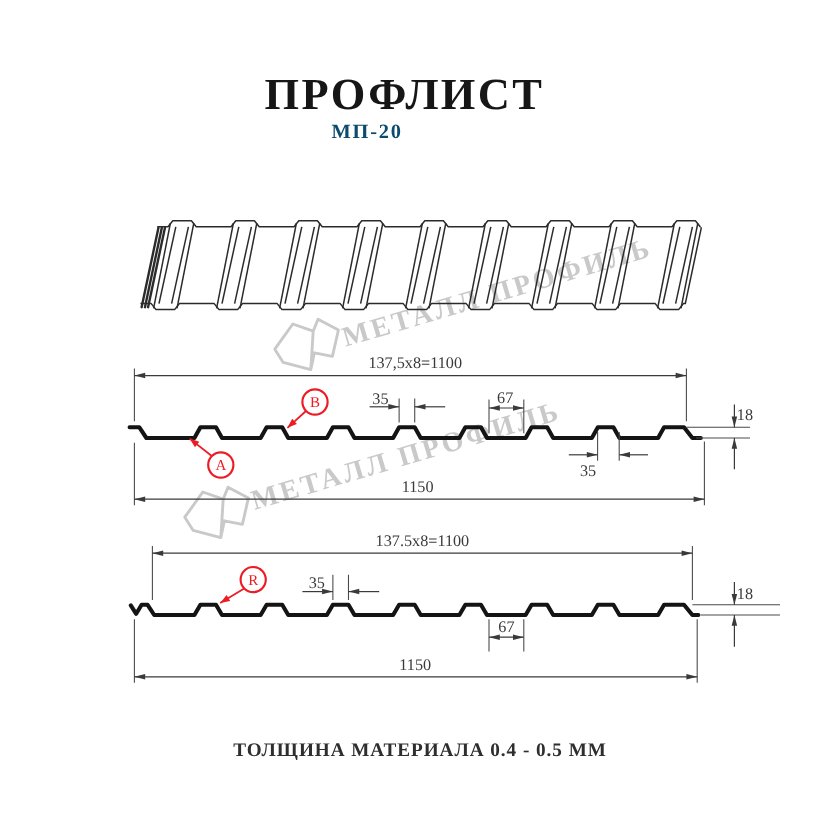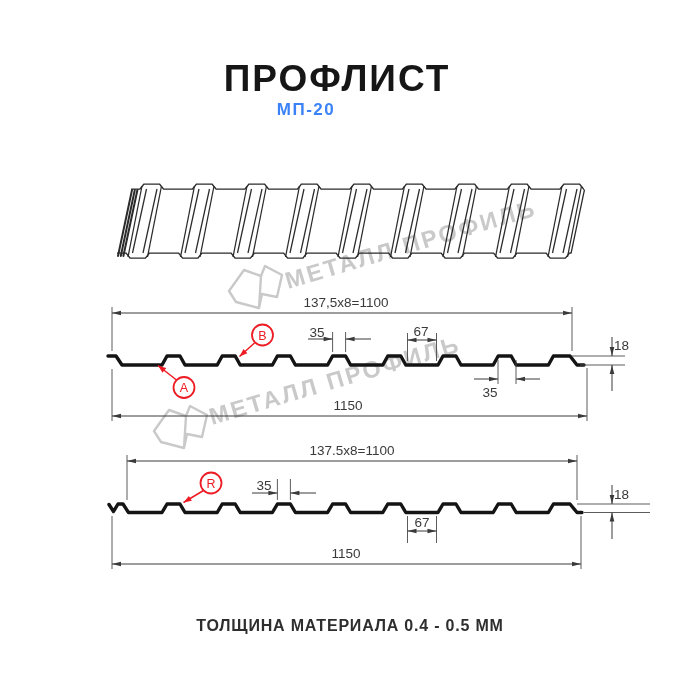--- a/index.html
+++ b/index.html
@@ -1,21 +1,21 @@
 <!DOCTYPE html>
 <html><head>
 <meta charset="utf-8">
 <style>
   html,body{margin:0;padding:0;background:#fff;}
   .page{position:relative;width:700px;height:700px;background:#ffffff;overflow:hidden;
-        font-family:Liberation Sans, sans-serif;border-radius:20px;}
+        font-family:Liberation Serif, serif;border-radius:20px;}
   .title{position:absolute;top:58px;left:0;width:674px;text-align:center;
          font-size:37px;font-weight:800;letter-spacing:2px;color:#161616;}
   .subtitle{position:absolute;top:100px;left:0;width:612px;text-align:center;
-            font-size:17px;font-weight:600;letter-spacing:1.5px;color:#3b82f6;}
+            font-size:17px;font-weight:600;letter-spacing:1.5px;color:#0c4a6e;}
   .footer{position:absolute;top:617px;left:0;width:700px;text-align:center;
           font-size:16px;font-weight:600;letter-spacing:0.8px;color:#2e2e2e;}
   svg{position:absolute;top:0;left:0;}
   .dim-line{stroke:#3a3a3a;stroke-width:1;fill:none;}
   .ext-line{stroke:#4a4a4a;stroke-width:0.9;fill:none;}
   .profile{stroke:#141414;stroke-width:3.4;fill:none;stroke-linejoin:round;stroke-linecap:round;}
   .sheet3d{stroke:#2b2b2b;stroke-width:1.25;fill:none;stroke-linejoin:round;}
   .sheet3d-edge{stroke:#2b2b2b;stroke-width:2;fill:none;stroke-linecap:round;}
   .dim-text{font-size:13.5px;fill:#3a3a3a;}
   .wm{fill:#c9c9c9;font-size:23.5px;font-weight:bold;letter-spacing:2.5px;}

